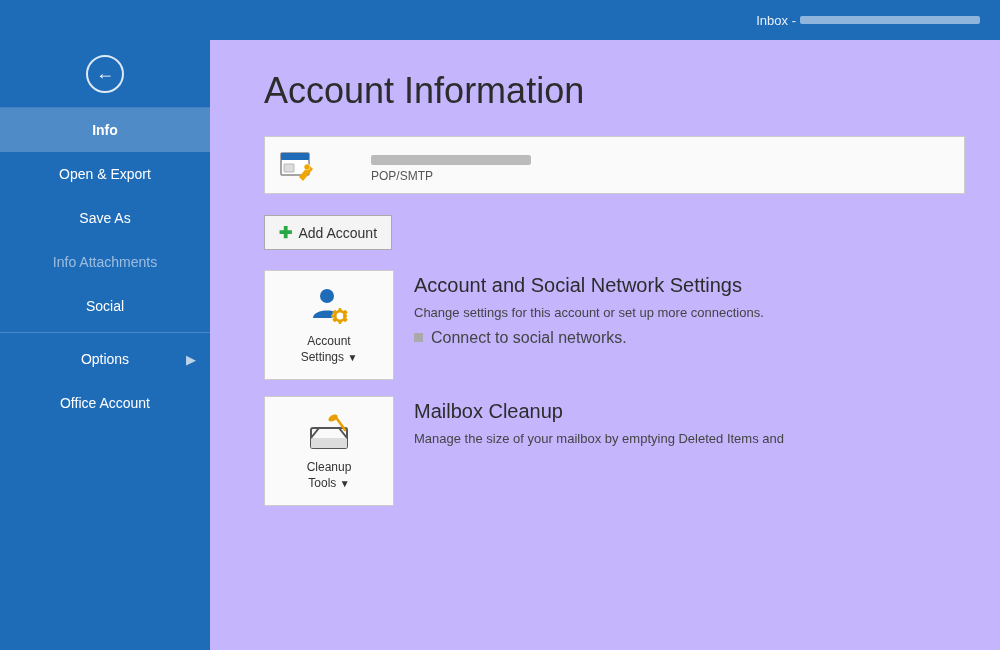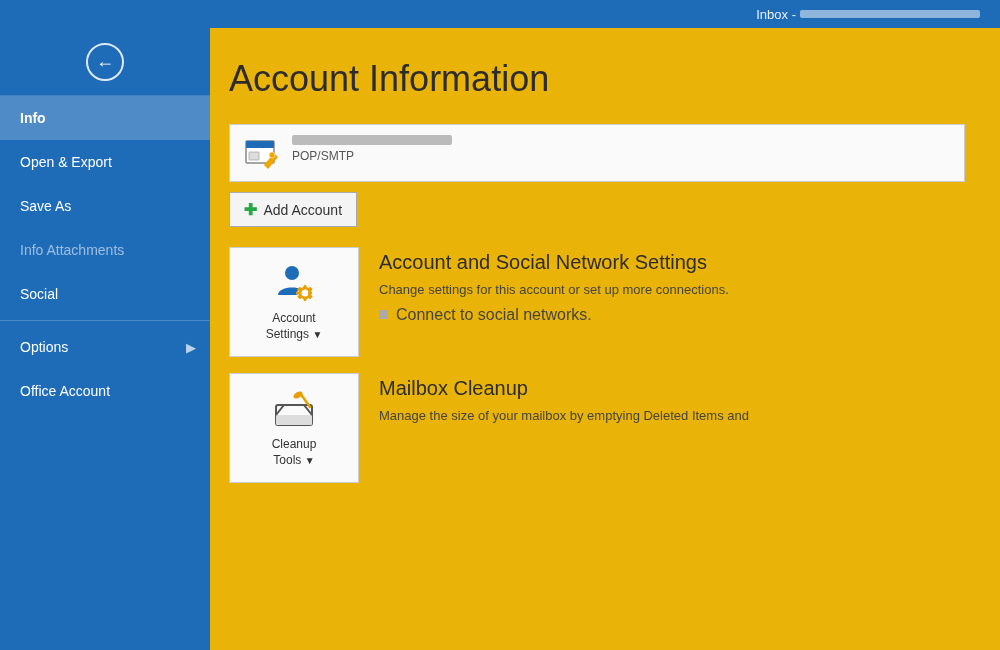--- a/index.html
+++ b/index.html
@@ -9,21 +9,21 @@
       display: flex;
       flex-direction: column;
       font-family: 'Segoe UI', Arial, sans-serif;
       overflow: hidden;
       background: #fff;
     }
 
     
     .top-bar {
       background: #1e6bb8;
-      height: 28px;
+      height: 40px;
       display: flex;
       align-items: center;
       justify-content: flex-end;
       padding-right: 20px;
       flex-shrink: 0;
     }
     .top-bar-inbox {
       color: #fff;
       font-size: 13px;
       opacity: 0.9;
@@ -67,25 +67,26 @@
     }
 
     .sidebar-nav {
       display: flex;
       flex-direction: column;
       flex: 1;
     }
 
     .sidebar-item {
       color: #fff;
-      padding: 14px 20px;
+      padding: 14px 36px;
       font-size: 14px;
       cursor: pointer;
       user-select: none;
       transition: background 0.1s;
+      text-align: center;
     }
 
     .sidebar-item.active {
       background: rgba(255,255,255,0.22);
       font-weight: 600;
     }
 
     .sidebar-item.dimmed {
       opacity: 0.55;
       cursor: default;
@@ -93,41 +94,42 @@
 
     .sidebar-divider {
       height: 1px;
       background: rgba(255,255,255,0.2);
       margin: 4px 0;
     }
 
     
     .content {
       flex: 1;
-      background: #eab308;
+      background: #c4b5fd;
       overflow-y: auto;
-      padding: 30px 35px 30px 19px;
+      padding: 30px 35px 30px 54px;
     }
 
     .page-title {
       font-size: 36px;
       font-weight: 300;
       color: #2c2c2c;
       margin-bottom: 24px;
     }
 
     
     .account-row {
       display: flex;
-      align-items: flex-start;
+      align-items: flex-end;
       border: 1px solid #ccc;
       padding: 10px 14px;
-      margin-bottom: 10px;
+      margin-bottom: 21px;
       background: #fafafa;
       min-height: 56px;
+      gap: 44px;
     }
 
     .account-icon {
       width: 36px;
       height: 36px;
       margin-right: 12px;
       flex-shrink: 0;
       position: relative;
     }
 

